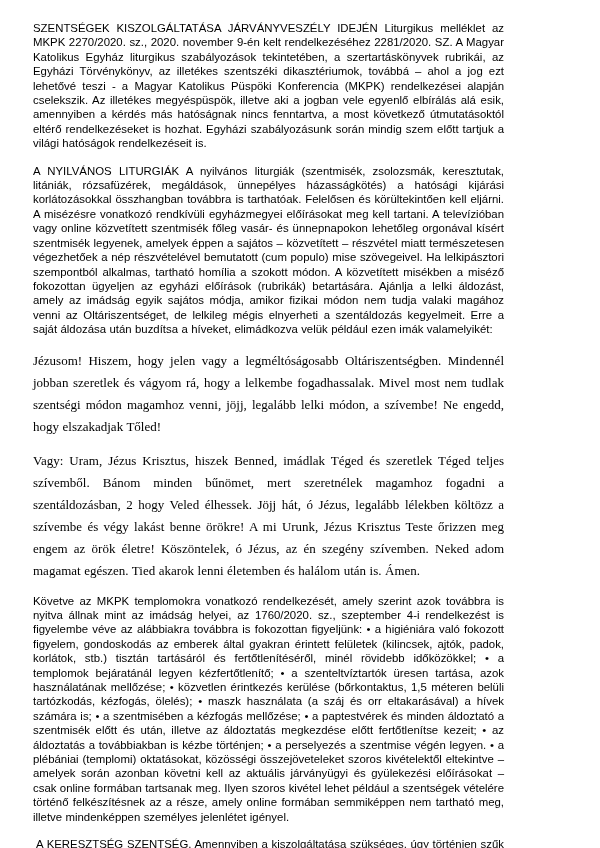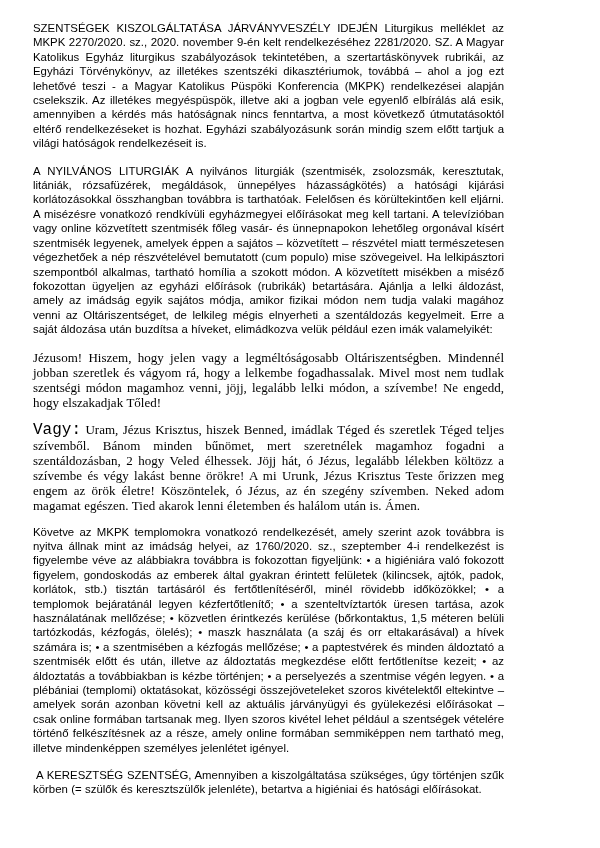--- a/index.html
+++ b/index.html
@@ -27,26 +27,26 @@
     word-spacing: 0.02em;
   }
   .sans {
     font-family: "Liberation Sans", sans-serif;
     font-size: 11.4px;
     line-height: 14.4px;
   }
   .serif {
     font-family: "Liberation Serif", serif;
     font-size: 13px;
-    line-height: 15px;
+    line-height: 22px;
     margin-bottom: 12px;
   }
   .serif .inline-sans {
-    font-family: Liberation Mono, monospace;
-    font-size: 16px;
+    font-family: Liberation Serif, serif;
+    font-size: 13px;
   }
   .indent-sm {
     text-indent: 3px;
   }
 </style>
 </head>
 <body>
 
 <div class="page">
 

